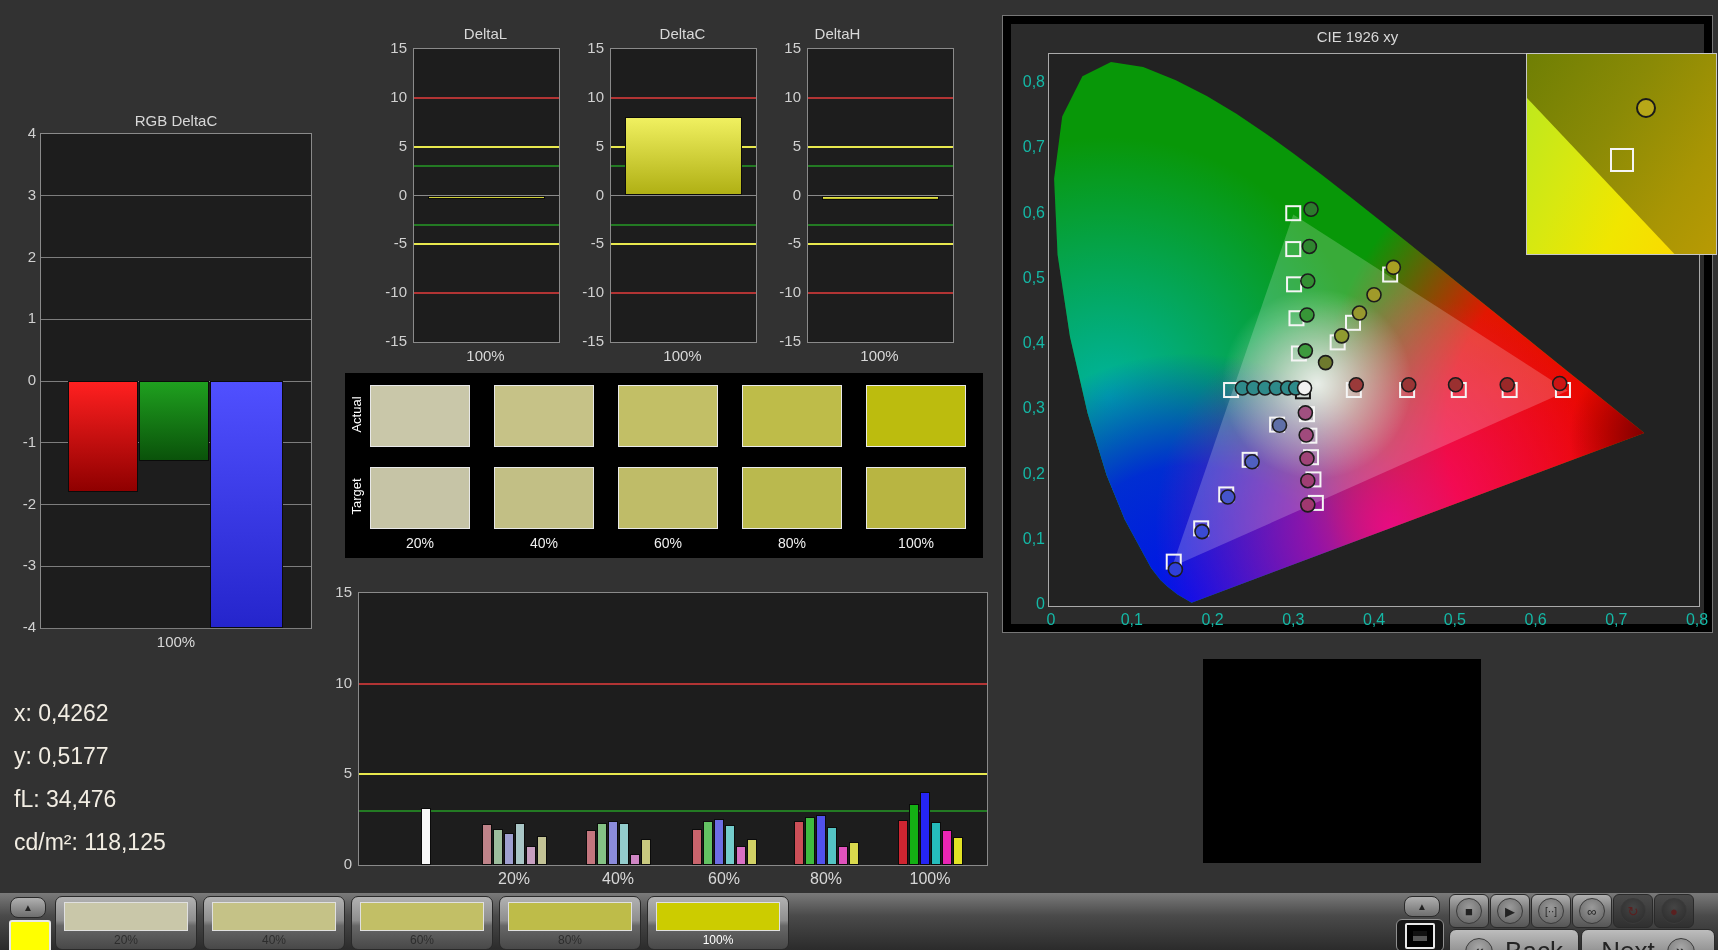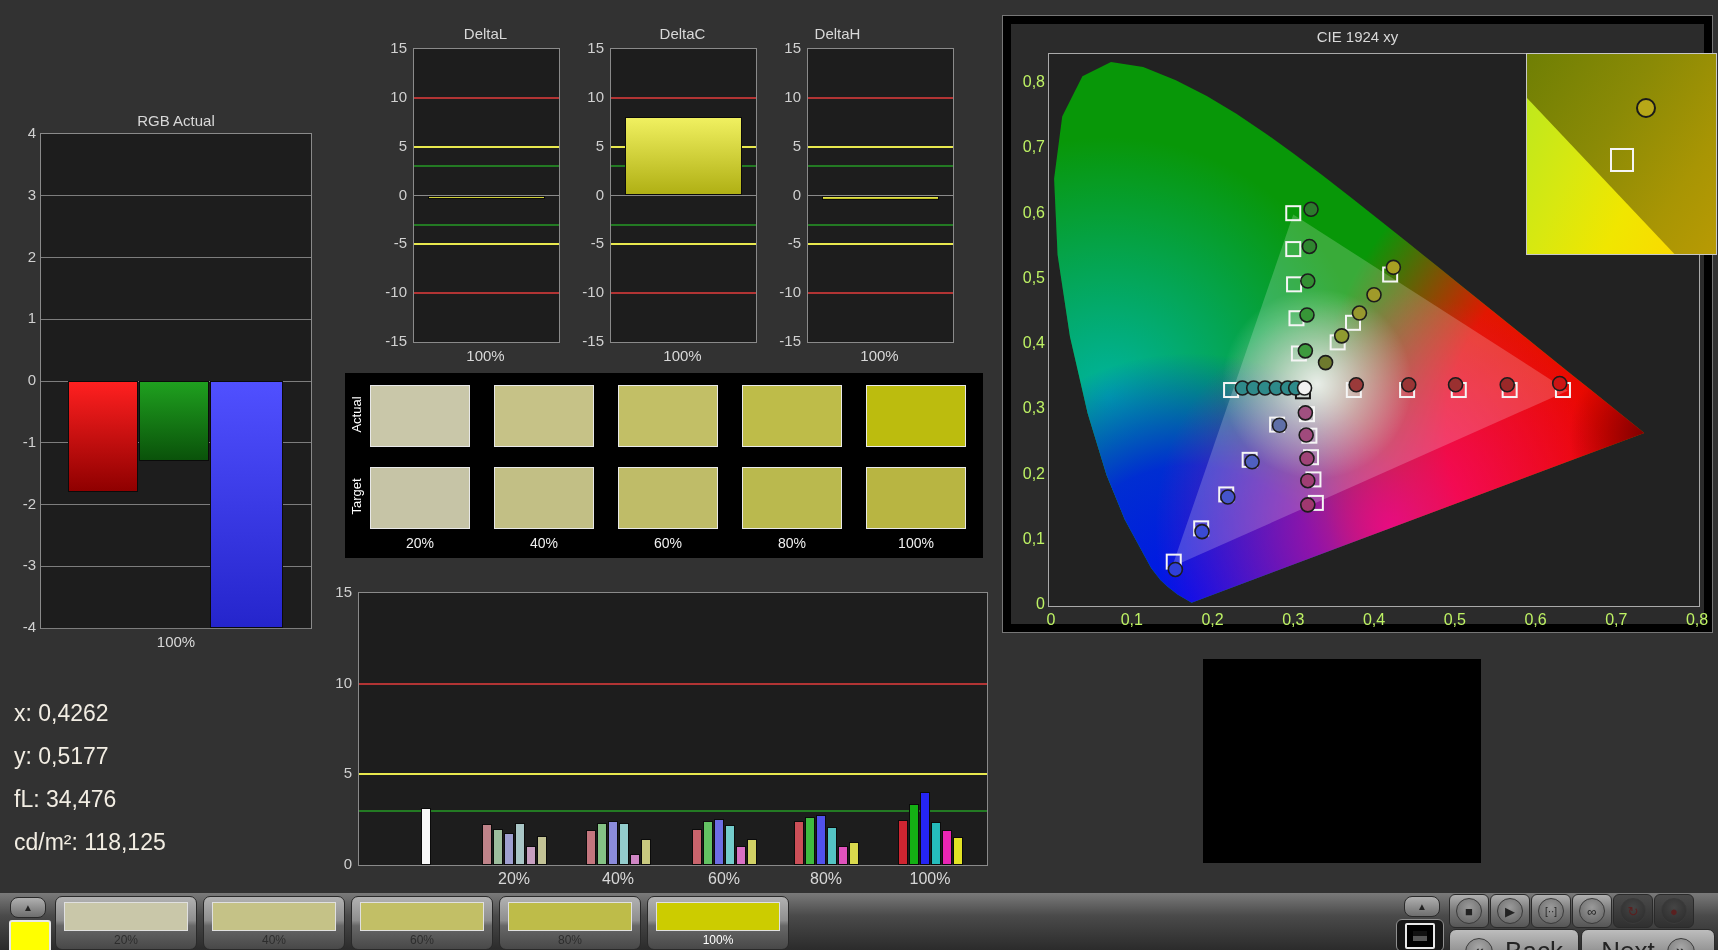--- a/index.html
+++ b/index.html
@@ -14,21 +14,21 @@
   .refline{position:absolute;left:0;right:0;height:2px;}
   .bar{position:absolute;border:1px solid #0b0b0b;box-sizing:border-box;}
   .xlab{position:absolute;color:#d8d8d8;font-size:15px;text-align:center;}
   
   #swatch-panel{background:#000;}
   .rowlab{position:absolute;color:#fff;font-size:13px;transform:rotate(-90deg);transform-origin:center;}
   .sw{position:absolute;border:1px solid #e8e8e8;box-sizing:border-box;}
   .swlab{position:absolute;color:#f0f0f0;font-size:14px;text-align:center;}
   
   #cie-panel{background:#2b2b2b;border:8px solid #000;outline:1px solid #777;box-sizing:border-box;}
-  .cietick{position:absolute;color:#bef264;font-size:16px;}
+  .cietick{position:absolute;color:#14b8a6;font-size:16px;}
   #cie-inset{position:absolute;border:1px solid #c8c8c8;overflow:hidden;
      background:linear-gradient(125deg,#6f7f04 0%,#8a8a06 40%,#a89504 75%,#b89a04 100%);}
   #cie-inset .bright{position:absolute;inset:0;
      background:linear-gradient(115deg,#b8e820 0%,#d8e810 35%,#f0e600 60%,#ffd400 100%);
      clip-path:polygon(0 22%,78% 100%,0 100%);}
   #inset-circle{position:absolute;width:16px;height:16px;border-radius:50%;
      border:2px solid #1a1a1a;background:#b8a818;}
   #inset-square{position:absolute;width:20px;height:20px;border:2px solid #f5f5f5;}
   
   #bottom-bar{background:linear-gradient(180deg,#7a7a7a 0%,#4a4a4a 40%,#2b2b2b 100%);}
@@ -62,21 +62,21 @@
      display:flex;align-items:center;justify-content:center;}
   #pattern-btn .inner{width:14px;height:10px;background:linear-gradient(180deg,#111 0%,#111 55%,#555 55%,#555 100%);}
   .reading-head{color:#f2ede3;font-size:29px;}
   .reading-line{color:#f2ede3;font-size:23px;}
 </style>
 </head>
 <body>
 
 <div id="app">
 
-  <div class="abs chart-title" style="left:40px;top:112px;width:272px;">RGB Actual</div>
+  <div class="abs chart-title" style="left:40px;top:112px;width:272px;">RGB DeltaC</div>
   <div id="rgb-plot" class="plot" style="left:40px;top:133px;width:270px;height:494px;">
       <div class="gline" style="top: 61.25px;"></div>
       <div class="gline" style="top: 123px;"></div>
       <div class="gline" style="top: 184.75px;"></div>
       <div class="gline" style="top: 246.5px;"></div>
       <div class="gline" style="top: 308.25px;"></div>
       <div class="gline" style="top: 370px;"></div>
       <div class="gline" style="top: 431.75px;"></div>
       <div class="gline" style="top: 493.5px;"></div>
       <div class="bar" style="left: 27px; top: 247px; width: 70px; height: 111.15px; background: linear-gradient(rgb(255, 32, 32), rgb(143, 0, 0));"></div>
@@ -224,21 +224,21 @@
       <div class="xlab" style="left: 786px; top: 870px; width: 80px; font-size: 16px;">80%</div>
       <div class="xlab" style="left: 890px; top: 870px; width: 80px; font-size: 16px;">100%</div>
     </div>
 
   <div class="abs reading-line" style="left:14px;top:700px;">x: 0,4262</div>
   <div class="abs reading-line" style="left:14px;top:743px;">y: 0,5177</div>
   <div class="abs reading-line" style="left:14px;top:786px;">fL: 34,476</div>
   <div class="abs reading-line" style="left:14px;top:829px;">cd/m²: 118,125</div>
 
   <div id="cie-panel" class="abs" style="left:1003px;top:16px;width:709px;height:616px;">
-    <div class="chart-title" style="position:absolute;left:0;right:0;top:4px;">CIE 1924 xy</div>
+    <div class="chart-title" style="position:absolute;left:0;right:0;top:4px;">CIE 1926 xy</div>
     <div id="cie-plot" style="position:absolute;left:37px;top:29px;width:650px;height:552px;
          background:#222;border:1px solid #aaa;">
       <svg id="cie-svg" width="650" height="552" viewBox="0 0 650 552">
           <defs>
             <radialGradient id="gCyan" gradientUnits="userSpaceOnUse" cx="60" cy="343" r="260">
               <stop offset="0" stop-color="#00b4a0" stop-opacity="1"></stop>
               <stop offset="1" stop-color="#00b4a0" stop-opacity="0"></stop>
             </radialGradient>
             <radialGradient id="gBlue" gradientUnits="userSpaceOnUse" cx="142" cy="549" r="250">
               <stop offset="0" stop-color="#0010ee" stop-opacity="1"></stop>

